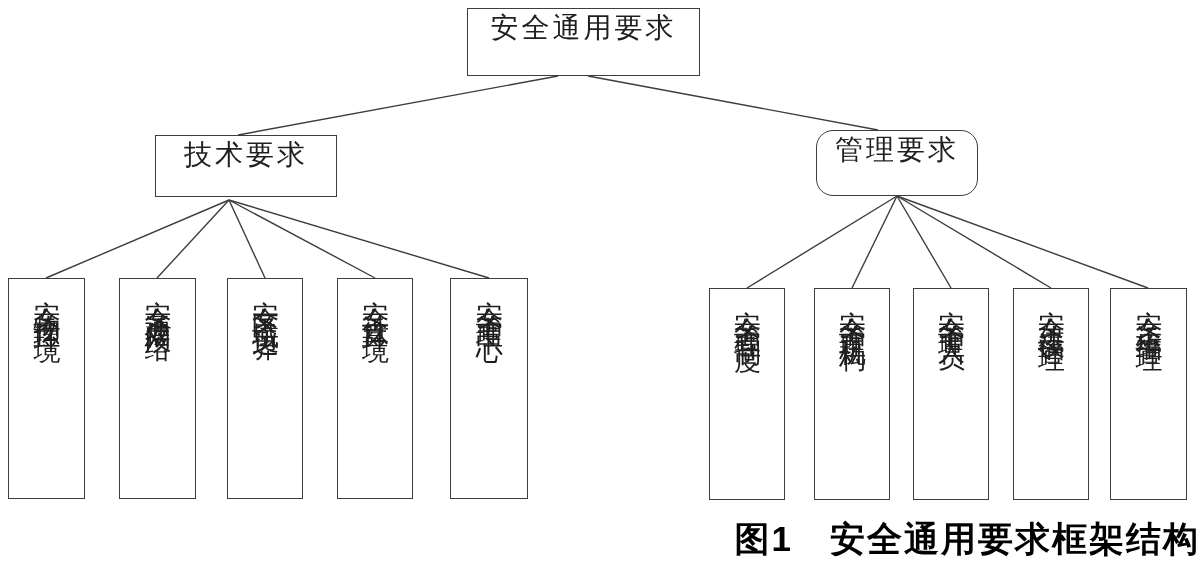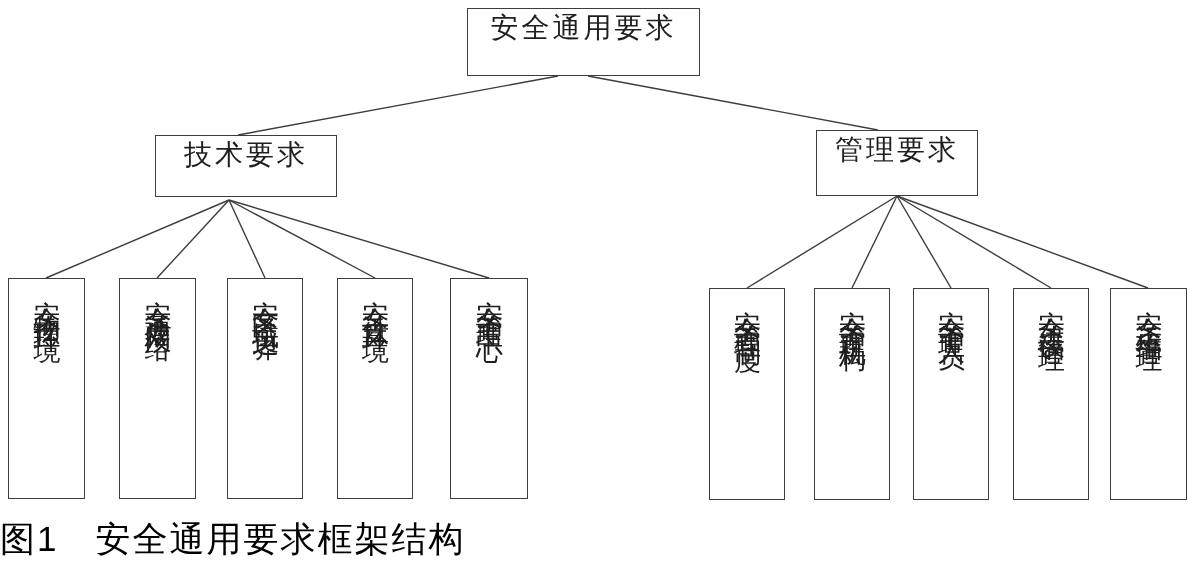--- a/index.html
+++ b/index.html
@@ -40,41 +40,41 @@
     writing-mode: vertical-rl;
     text-orientation: upright;
     font-size: 27px;
     letter-spacing: 7px;
     line-height: 1;
   }
   
   .root   { left: 467px; top: 8px;   width: 233px; height: 68px; }
   
   .br-tech { left: 155px; top: 135px; width: 182px; height: 62px; font-family: Liberation Serif, serif; }
-  .br-mgmt { left: 816px; top: 130px; width: 162px; height: 66px; }
+  .br-mgmt { left: 816px; top: 130px; width: 162px; height: 66px; border-radius: 17px; }
   
   .l1 { left: 8px;    top: 278px; width: 77px; height: 221px; }
   .l2 { left: 119px;  top: 278px; width: 77px; height: 221px; }
   .l3 { left: 227px;  top: 278px; width: 76px; height: 221px; }
   .l4 { left: 337px;  top: 278px; width: 76px; height: 221px; }
   .l5 { left: 450px;  top: 278px; width: 78px; height: 221px; }
   
   .r1 { left: 709px;  top: 288px; width: 76px; height: 212px; }
   .r2 { left: 814px;  top: 288px; width: 76px; height: 212px; }
   .r3 { left: 913px;  top: 288px; width: 76px; height: 212px; }
   .r4 { left: 1013px; top: 288px; width: 76px; height: 212px; }
   .r5 { left: 1110px; top: 288px; width: 77px; height: 212px; }
   .caption {
     position: absolute;
     left: 0;
     top: 516px;
     width: 100%;
-    text-align: left;
+    text-align: right;
     font-size: 35px;
-    font-weight: normal;
+    font-weight: bold;
     color: #000000;
     letter-spacing: 2px;
   }
 </style>
 </head>
 <body>
 
 <div class="stage">
 
   <svg class="lines" viewBox="0 0 1200 588" xmlns="http://www.w3.org/2000/svg">

